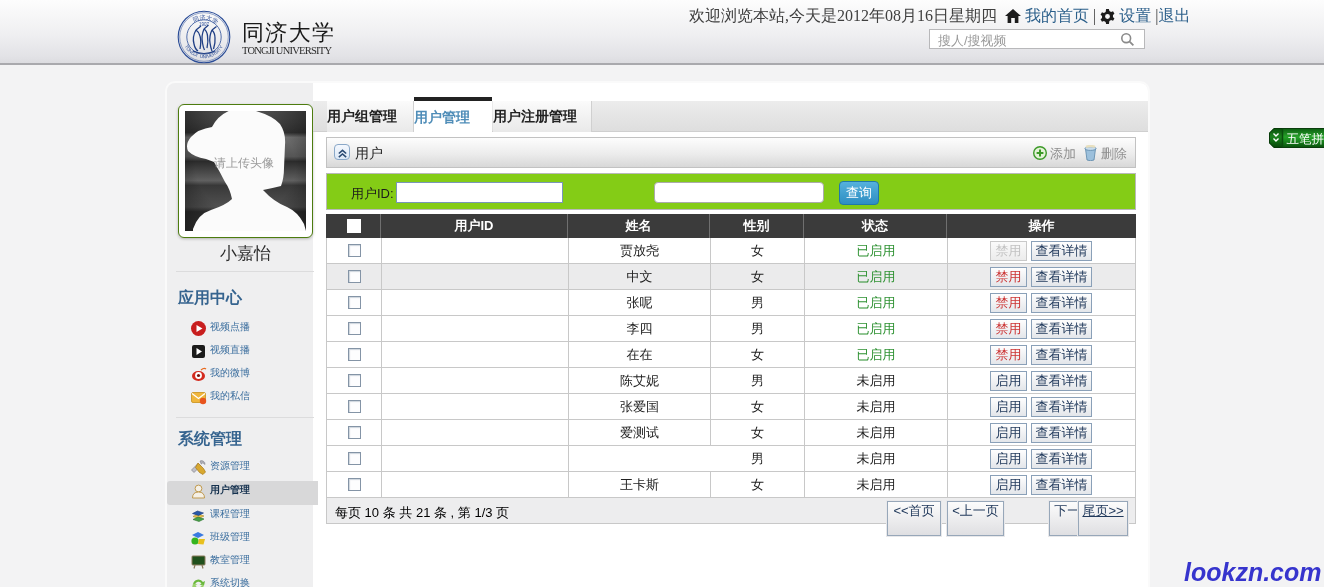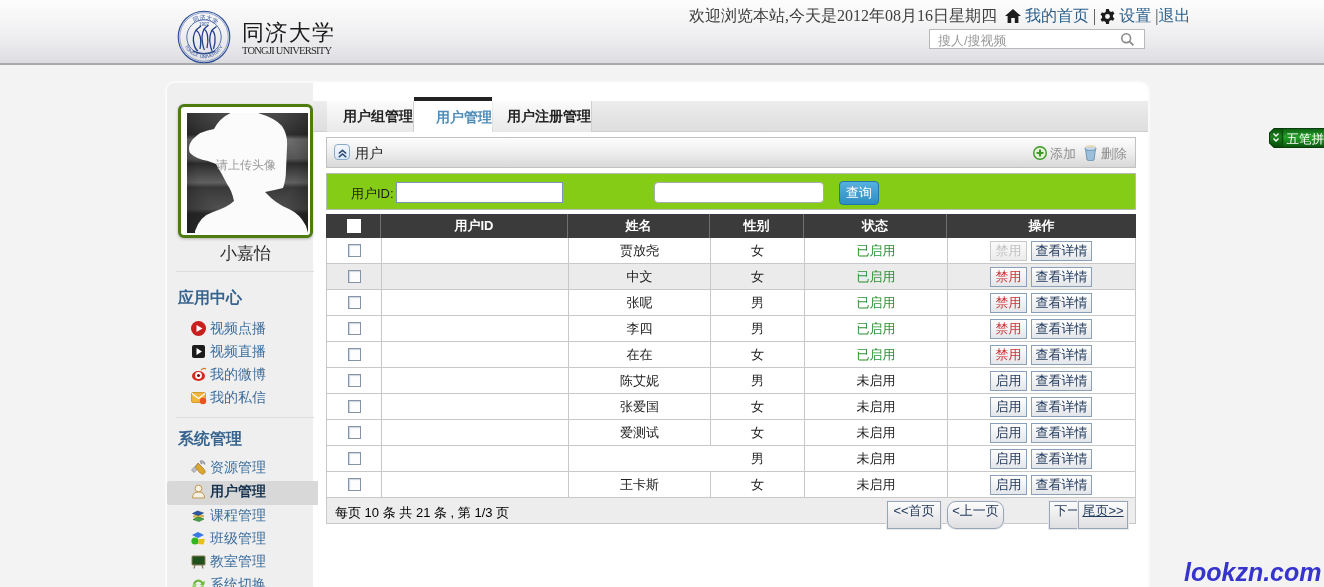--- a/index.html
+++ b/index.html
@@ -16,33 +16,33 @@
 #searchbox { position:absolute; left:929px; top:29px; width:216px; height:20px; background:#fff; border:1px solid #b8b8ba; }
 #searchbox .ph { position:absolute; left:8px; top:2px; font-size:13px; color:#9a9a9a; }
 #searchbox .mag { position:absolute; right:9px; top:2px; }
 
 
 #wrapper { position:absolute; left:167px; top:83px; width:981px; height:504px;
   background:#efeff0; border-radius:8px 8px 0 0; box-shadow:0 0 0 2px #fafafa; }
 #mainpanel { position:absolute; left:313px; top:83px; width:835px; height:504px; background:#fff; border-radius:0 8px 0 0; }
 
 
-#avatarframe { position:absolute; left:178px; top:104px; width:135px; height:134px; background:#fff; border:3px solid #4d7c0f; border-radius:6px; box-shadow:0 1px 3px rgba(0,0,0,0.25); }
+#avatarframe { position:absolute; left:178px; top:104px; width:135px; height:134px; background:#fff; border:1px solid #4d7c0f; border-radius:6px; box-shadow:0 1px 3px rgba(0,0,0,0.25); }
 #avatarimg { position:absolute; left:6px; top:6px; width:121px; height:120px; background:linear-gradient(#6a6a6a, #303030 30%, #555 45%, #2a2a2a 70%, #444); overflow:hidden; }
 #uname { position:absolute; left:178px; top:242px; width:135px; text-align:center; font-size:17px; color:#2b2b2b; }
 .sidesep { position:absolute; left:176px; width:138px; height:1px; background:#dcdcdd; }
 .sidehead { position:absolute; left:178px; font-size:16px; font-weight:bold; color:#36648f; }
-.sideitem { position:absolute; left:210px; font-size:14px; color:#3b6e9e; white-space:nowrap; }
+.sideitem { position:absolute; left:210px; font-size:10px; color:#3b6e9e; white-space:nowrap; }
 .sideitem.cur { font-weight:bold; color:#16324f; }
 .curband { position:absolute; left:167px; top:481px; width:151px; height:24px; background:#d8d8d9; border-radius:3px 0 0 3px; }
 .sicon { position:absolute; left:190px; width:17px; height:17px; }
 
 
 #tabband { position:absolute; left:313px; top:101px; width:835px; height:31px; background:linear-gradient(#ececec, #dedede); border-bottom:1px solid #cfcfcf;}
-.tab { position:absolute; top:101px; height:31px; line-height:31px; text-align:right; font-size:14px; font-weight:bold; color:#222;
+.tab { position:absolute; top:101px; height:31px; line-height:31px; text-align:left; font-size:14px; font-weight:bold; color:#222;
   background:linear-gradient(#fbfbfb, #e9e9e9); border-right:1px solid #d0d0d0; }
 #tab1 { left:327px; width:87px; }
 #tab2 { left:414px; width:78px; background:#fff; color:#4f8db8; top:97px; height:35px; line-height:33px; border-top:4px solid #222; border-right:none; }
 #tab3 { left:493px; width:99px; }
 
 
 #toolbar { position:absolute; left:326px; top:137px; width:810px; height:31px;
   background:linear-gradient(#fdfdfd, #ececec 55%, #d8d8d8); border:1px solid #c2c2c2; }
 #collapse { position:absolute; left:7px; top:6px; width:16px; height:16px; background:linear-gradient(#f4f8fe,#dce8f6); border:1px solid #8aa8c8; border-radius:4px; color:#2a4a72; text-align:center; }
 #toolbar .ttl { position:absolute; left:28px; top:7px; font-size:14px; color:#1c1c1c; }
@@ -65,21 +65,21 @@
 .cb { position:absolute; width:13px; height:13px; background:#fdfdfe; border:1px solid #8494a6; box-shadow:inset 1px 1px 1px rgba(120,140,160,0.35); }
 .btn { position:absolute; top:3px; height:20px; font-size:13px; text-align:center; line-height:18px;
   background:linear-gradient(#fefefe,#e3e6ea); border:1px solid #8aa0b8; }
 .btn.dis { border-color:#c9c9c9; color:#c2c2c2; background:linear-gradient(#fafafa,#ececec); }
 .btn.red { color:#c33; }
 .btn.nav { color:#223a5c; }
 
 
 #pager { position:absolute; left:326px; top:498px; width:810px; height:26px; background:#ededee; border:1px solid #c8c8c8; border-top:none; }
 #pager .info { position:absolute; left:8px; top:6px; font-size:13px; color:#000000; }
-.pbtn { position:absolute; top:3px; height:28px; line-height:17px; font-size:13px; color:#223a5c; text-align:center;
+.pbtn { position:absolute; top:3px; height:35px; line-height:17px; font-size:13px; color:#223a5c; text-align:center;
   background:linear-gradient(#fcfcfc,#dfdfe2); border:1px solid #97a7b9; box-shadow:0 0 0 1px #e8e8ea; }
 
 
 #imebar { position:absolute; left:1227px; top:128px; width:97px; height:23px;padding-left:42px; }
 #lookzn { position:absolute; left:1184px; top:558px; font-size:25px; font-weight:bold; font-style:italic; color:#3634cd; letter-spacing:0px; white-space:nowrap; }
 </style>
 </head>
 <body>
 
 <div id="header">
@@ -373,21 +373,21 @@
       <div class="cell" style="left:478px;width:143px;">未启用</div>
       <div class="cell" style="left:621px;width:189px;border-right:none;"></div>
       <div class="btn nav" style="top:3px;left:663px;width:37px;">启用</div>
       <div class="btn nav" style="top:3px;left:704px;width:61px;">查看详情</div>
     </div>
 </div>
 
 <div id="pager">
   <div class="info">每页 10 条 共 21 条 , 第 1/3 页</div>
   <div class="pbtn" style="left:560px;width:54px;">&lt;&lt;首页</div>
-  <div class="pbtn" style="left:620px;width:57px;border-radius:9px;">&lt;上一页</div>
+  <div class="pbtn" style="left:620px;width:57px;">&lt;上一页</div>
   <div class="pbtn" style="left:722px;width:57px;">下一页&gt;</div>
   <div class="pbtn" style="left:751px;width:50px;text-decoration:underline;">尾页&gt;&gt;</div>
 </div>
 
 <div id="imebar">
   <svg width="97" height="20" viewBox="0 0 97 20">
     <defs>
         <linearGradient id="imeg" x1="0" y1="0" x2="0" y2="1">
       <stop offset="0" stop-color="#0b5a10"></stop>
           <stop offset="0.45" stop-color="#27a32a"></stop>

